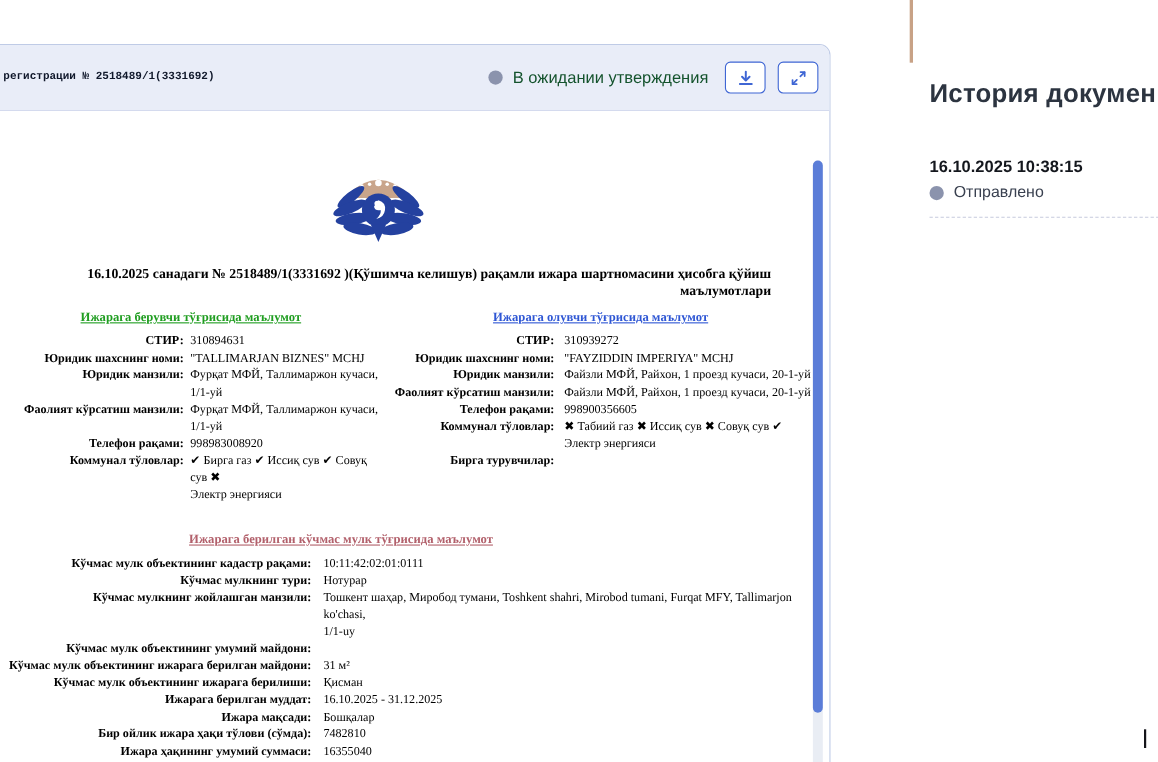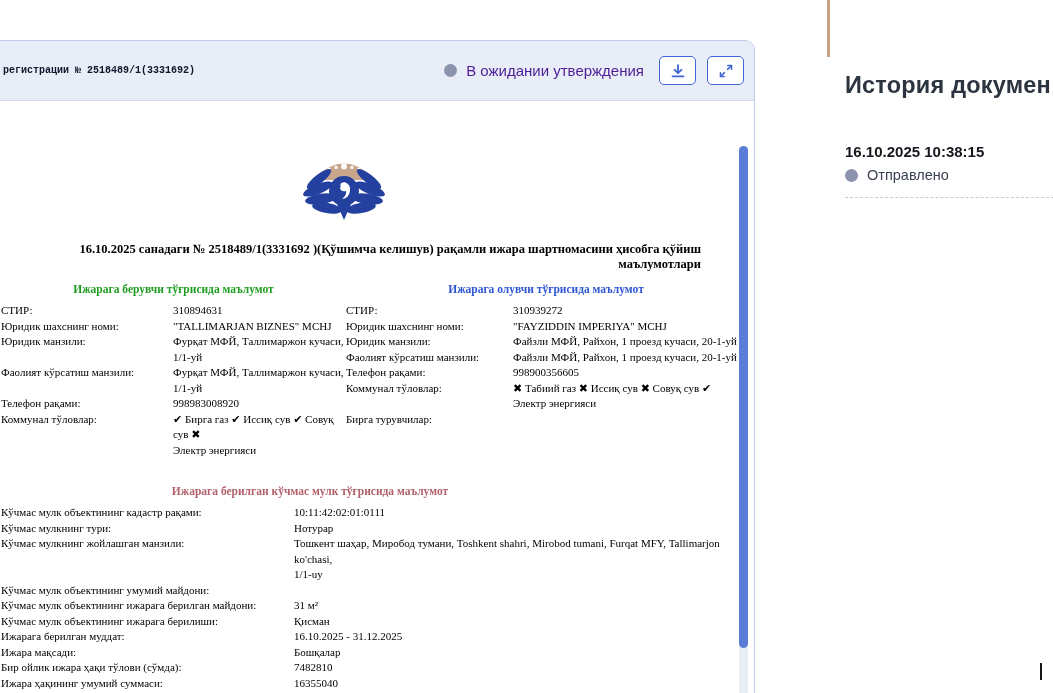--- a/index.html
+++ b/index.html
@@ -10,45 +10,45 @@
   
   .doc-panel { position:absolute; left:-12px; top:40px; width:767px; height:740px;
                background:#fff; border:1px solid #bfcbe6; border-radius:0 10px 0 0; }
   .panel-header { height:60px; background:#e9edf8; border-bottom:1px solid #d4daee;
                   border-radius:0 9px 0 0; display:flex; align-items:center;
                   padding:0 10px 0 14px; }
   .header-title { font-size:10px; font-weight:bold; color:#0f172a; white-space:nowrap;font-family:Liberation Mono, monospace; }
   .header-right { margin-left:auto; display:flex; align-items:center; gap:11px; }
   .status { display:flex; align-items:center; gap:9px; margin-right:4px; }
   .dot { width:13px; height:13px; border-radius:50%; background:#8b93ad; flex:0 0 auto; }
-  .status-text { font-size:15px; color:#4c1d95; white-space:nowrap; }
+  .status-text { font-size:15px; color:#14532d; white-space:nowrap; }
   .icon-btn { width:37px; height:29px; background:#fff; border:1px solid #3f66d4;
               border-radius:5px; display:flex; align-items:center; justify-content:center;
               cursor:pointer; padding:0; }
   .icon-btn svg { display:block; }
 
   
   .doc-body { position:relative; padding:45px 0 0 12px; height:678px; overflow:hidden;
               font-family:"Liberation Serif", serif; color:#000; }
   .emblem { width:84px; height:74px; margin-left:301px; }
   .doc-title { margin-top:22px; width:700px; text-align:right; font-size:12.5px;
                font-weight:bold; line-height:15px; }
   .two-cols { display:flex; margin-top:10px; }
   .col-left  { width:345px; }
   .col-right { width:400px; }
   .sec-h { font-size:11.5px; font-weight:bold; text-align:center; line-height:14px;
-           margin-bottom:7px; }
+           margin-bottom:7px;text-decoration:underline; }
   .h-green  { color:#1f9d20; }
   .h-blue   { color:#2e56d4; }
   .h-maroon { color:#b2606b; width:618px; }
   .rows .row { display:grid; line-height:15.5px; font-size:11px; }
   .rows-left  .row { grid-template-columns:166px 1fr; column-gap:6px; }
   .rows-right .row { grid-template-columns:158px 1fr; column-gap:9px; }
   .rows-prop  .row { grid-template-columns:282px 1fr; column-gap:11px; }
-  .lbl { font-weight:normal; text-align:left; }
+  .lbl { font-weight:bold; text-align:right; }
   .val { text-align:left; white-space:pre-line; }
   .property { margin-top:26px; }
 
   
   .scrollbar { position:absolute; top:105px; right:6px; bottom:4px; width:9px;
                background:#e9edf4; border-radius:5px; }
   .scrollbar .thumb { width:9px; height:502px; background:#5b7dd8; border-radius:5px; }
 
   
   .history { position:absolute; left:828px; top:0; width:420px; height:693px; }

